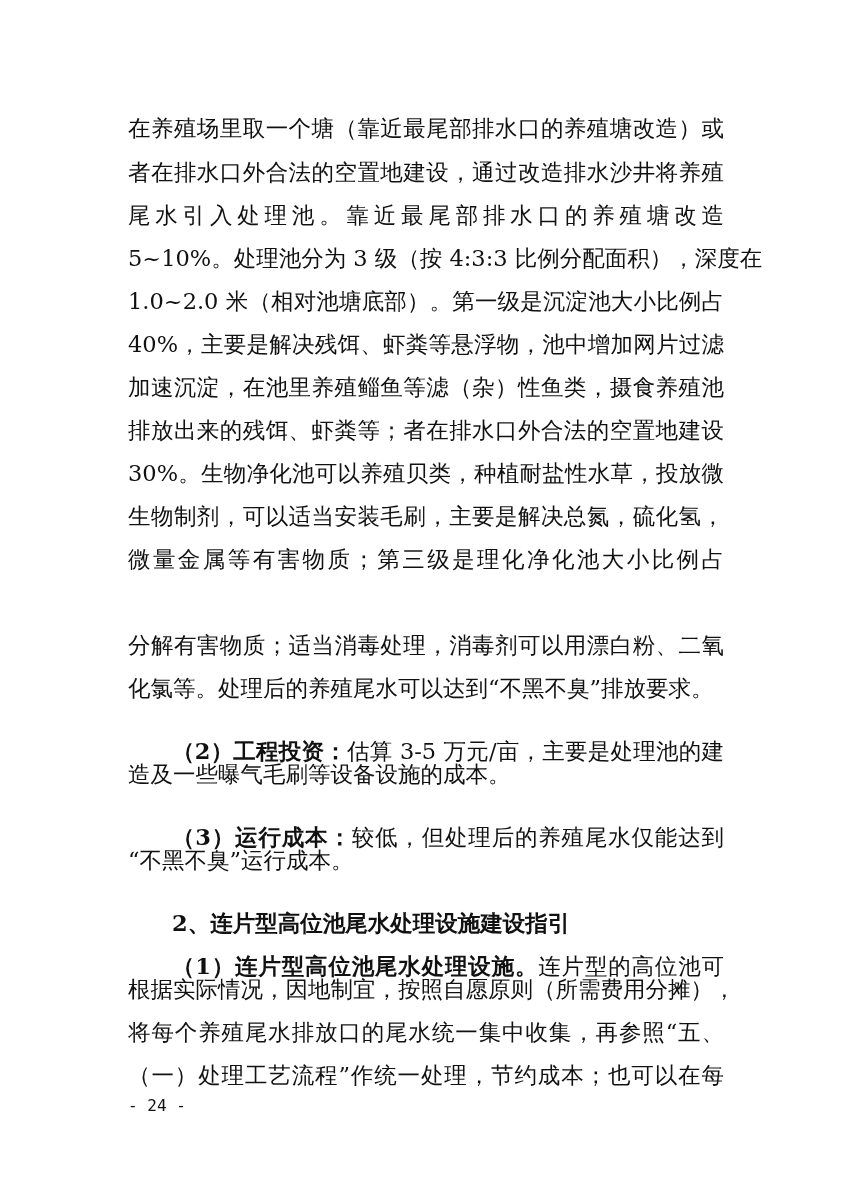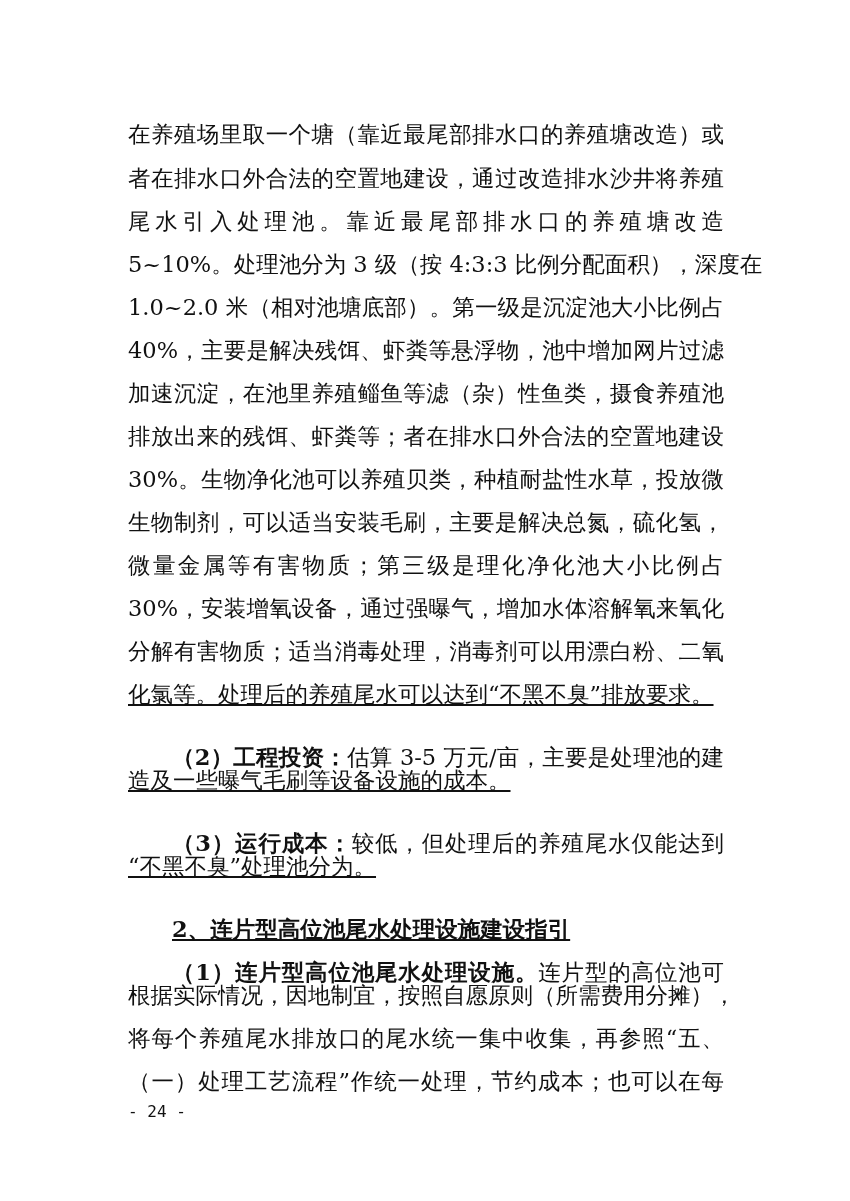--- a/index.html
+++ b/index.html
@@ -1,21 +1,21 @@
 <!DOCTYPE html>
 <html><head>
 <meta charset="utf-8">
 <style>
   html, body { margin: 0; padding: 0; background: #ffffff; }
   body { width: 850px; height: 1201px; position: relative; overflow: hidden;
          font-family: "DejaVu Serif", "Liberation Serif", serif; color: #111; }
-  .page { position: absolute; left: 0; top: 6px; width: 850px; height: 933px; background: #fff; }
+  .page { position: absolute; left: 0; top: 0; width: 850px; height: 933px; background: #fff; }
   .line { position: absolute; left: 128px; width: 596px; font-size: 22.5px; line-height: 30px;
           white-space: nowrap; text-align: justify; text-align-last: justify; letter-spacing: 0px; }
-  .line.last { text-align-last: left; text-decoration: underline; }
+  .line.last { text-align-last: left; }
   .line.indent { left: 172px; width: 552px; margin-top: 20px; }
   .line.indent.last { text-align-last: left; }
   .bold { font-weight: bold; }
   .page-number { position: absolute; left: 128px; top: 1093px; font-size: 16px; line-height: 26px;
                  font-family: "DejaVu Sans Mono", "Liberation Mono", monospace; }
 </style>
 </head>
 <body>
 
 <div class="page">
@@ -24,29 +24,28 @@
   <div class="line" style="top:157px">者在排水口外合法的空置地建设，通过改造排水沙井将养殖</div>
   <div class="line" style="top:200px">尾水引入处理池。靠近最尾部排水口的养殖塘改造</div>
   <div class="line" style="top:243px">5~10%。处理池分为 3 级（按 4:3:3 比例分配面积），深度在</div>
   <div class="line" style="top:286px">1.0~2.0 米（相对池塘底部）。第一级是沉淀池大小比例占</div>
   <div class="line" style="top:329px">40%，主要是解决残饵、虾粪等悬浮物，池中增加网片过滤</div>
   <div class="line" style="top:372px">加速沉淀，在池里养殖鲻鱼等滤（杂）性鱼类，摄食养殖池</div>
   <div class="line" style="top:415px">排放出来的残饵、虾粪等；者在排水口外合法的空置地建设</div>
   <div class="line" style="top:458px">30%。生物净化池可以养殖贝类，种植耐盐性水草，投放微</div>
   <div class="line" style="top:544px">微量金属等有害物质；第三级是理化净化池大小比例占</div>
   <div class="line" style="top:501px">生物制剂，可以适当安装毛刷，主要是解决总氮，硫化氢，</div>
-  <div class="line" style="top:587px">30%，安装增氧设备，通过强曝气，增加水体溶解氧来氧化</div>
   <div class="line" style="top:630px">分解有害物质；适当消毒处理，消毒剂可以用漂白粉、二氧</div>
   <div class="line last" style="top:673px">化氯等。处理后的养殖尾水可以达到“不黑不臭”排放要求。</div>
 
   <div class="line indent" style="top:716px"><span class="bold">（2）工程投资：</span><span>估算 3-5 万元/亩，主要是处理池的建</span></div>
   <div class="line last" style="top:759px">造及一些曝气毛刷等设备设施的成本。</div>
 
   <div class="line indent" style="top:802px"><span class="bold">（3）运行成本：</span><span>较低，但处理后的养殖尾水仅能达到</span></div>
-  <div class="line last" style="top:845px">“不黑不臭”处理池分为。</div>
+  <div class="line last" style="top:845px">“不黑不臭”运行成本。</div>
 
   <div class="line indent last bold" style="top:888px">2、连片型高位池尾水处理设施建设指引</div>
 
   <div class="line indent" style="top:931px"><span class="bold">（1）连片型高位池尾水处理设施。</span><span>连片型的高位池可</span></div>
   <div class="line" style="top:1017px">将每个养殖尾水排放口的尾水统一集中收集，再参照“五、</div>
   <div class="line" style="top:974px">根据实际情况，因地制宜，按照自愿原则（所需费用分摊），</div>
   <div class="line" style="top:1060px">（一）处理工艺流程”作统一处理，节约成本；也可以在每</div>
 
   <div class="page-number">- 24 -</div>
 </div>

